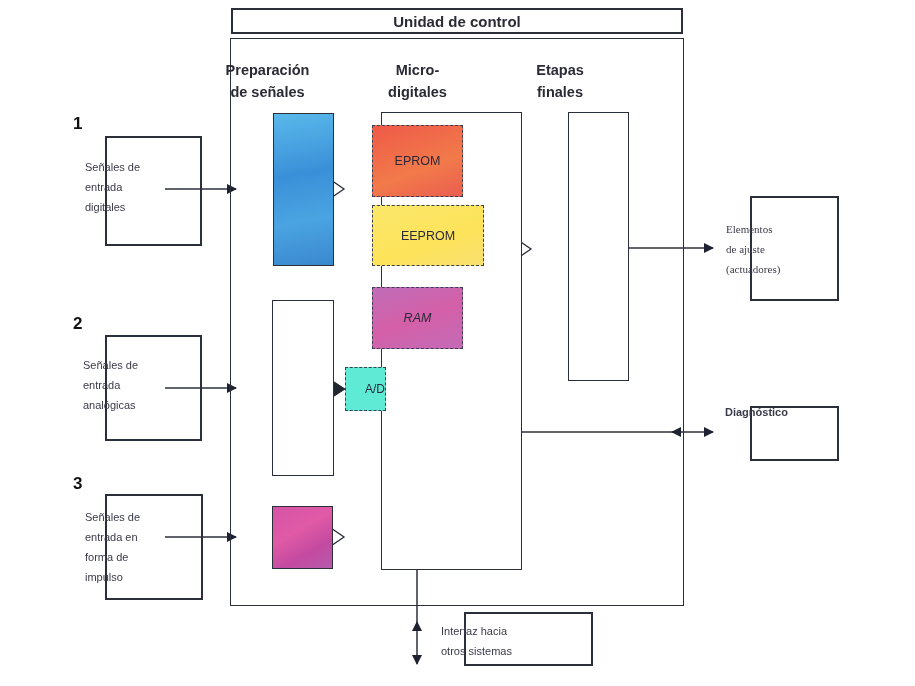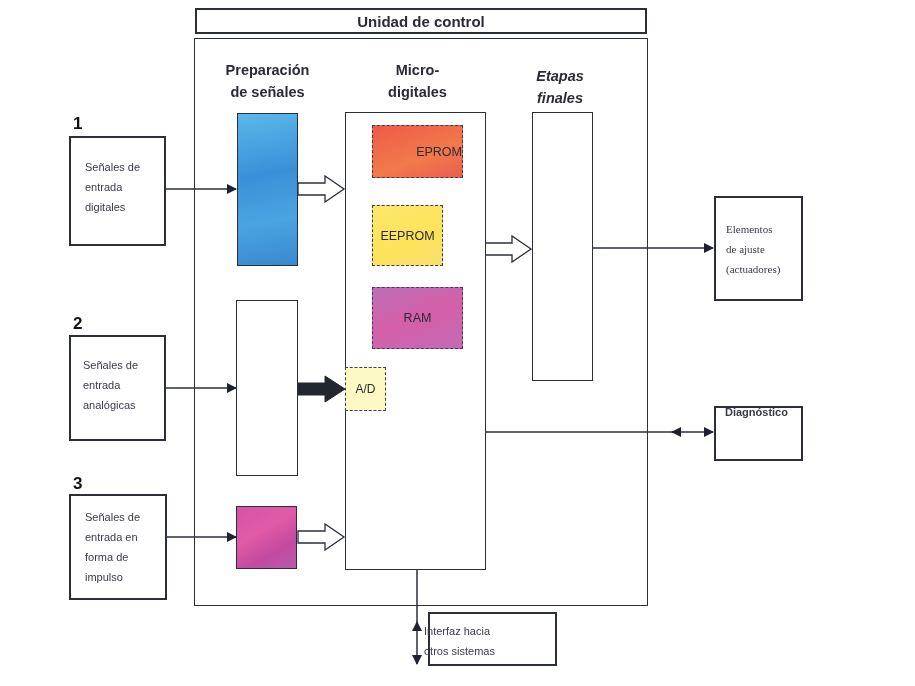--- a/index.html
+++ b/index.html
@@ -1,18 +1,18 @@
 <!DOCTYPE html>
 <html><head>
 <meta charset="utf-8">
 <style>
   html, body { margin: 0; padding: 0; background: #ffffff; }
   body { width: 915px; height: 686px; position: relative; overflow: hidden;
          font-family: "Liberation Sans", sans-serif; color: #2a2a3a; }
-  .box { position: absolute; border: 2px solid #2b2f3a; box-sizing: border-box; background: transparent; }
+  .box { position: absolute; border: 2px solid #2b2f3a; box-sizing: border-box; background: transparent; margin-left: 36px; }
   .thin { border-width: 1.5px; }
   .txt { position: absolute; font-size: 11px; line-height: 20px; color: #3a3a4a; }
   .hdr { position: absolute; font-weight: bold; font-size: 14.5px; line-height: 22px;
          text-align: center; color: #2b2b35; }
   .num { position: absolute; font-weight: bold; font-size: 17px; color: #111; }
   .mem { position: absolute; border: 1.5px dashed #3a3f55; box-sizing: border-box;
          display: flex; align-items: center; justify-content: center; font-size: 12.5px; color: #2a2a3a; }
   svg.wires { position: absolute; left: 0; top: 0; }
 </style>
 </head>
@@ -52,21 +52,21 @@
 <div class="box" style="left:195px; top:8px; width:452px; height:26px; display:flex; align-items:center; justify-content:center;">
   <span style="font-weight:bold; font-size:15px; color:#2b2b35;">Unidad de control</span>
 </div>
 
 <div class="box" style="left:194px; top:38px; width:454px; height:568px; border-width:1.5px;"></div>
 
 <div class="hdr" style="left:210px; top:59px; width:115px; white-space:pre-line;text-align:center;">Preparación
 de señales</div>
 <div class="hdr" style="left:355px; top:59px; width:125px; white-space:pre-line;">Micro-
 digitales</div>
-<div class="hdr" style="left:510px; top:65px; width:100px; white-space:pre-line;font-style:italic;">Etapas
+<div class="hdr" style="left:510px; top:59px; width:100px; white-space:pre-line;">Etapas
 finales</div>
 
 <div class="num" style="left:73px; top:114px;">1</div>
 <div class="box" style="left:69px; top:136px; width:97px; height:110px;"></div>
 <div class="txt" style="left:85px; top:157px; white-space:pre-line;">Señales de
 entrada
 digitales</div>
 
 <div class="num" style="left:73px; top:314px;">2</div>
 <div class="box" style="left:69px; top:335px; width:97px; height:106px;"></div>
@@ -80,38 +80,38 @@
 entrada en
 forma de
 impulso</div>
 
 <div class="box thin" style="left:237px; top:113px; width:61px; height:153px; background:linear-gradient(170deg,#5ab8ea 0%,#3a90d8 40%,#4aa4e0 70%,#3a88cf 100%);"></div>
 <div class="box thin" style="left:236px; top:300px; width:62px; height:176px; background:#fff;"></div>
 <div class="box thin" style="left:236px; top:506px; width:61px; height:63px; background:linear-gradient(150deg,#d654a6 0%,#e05aa6 40%,#c44aa0 70%,#b65aac 100%);"></div>
 
 <div class="box thin" style="left:345px; top:112px; width:141px; height:458px; background:#fff;"></div>
 
-<div class="mem" style="left:372px; top:125px; width:91px; height:53px; background:linear-gradient(160deg,#ee5a48,#f27a4a 60%,#ea5e50);justify-content:flex-end;">
+<div class="mem" style="left:372px; top:125px; width:91px; height:72px; background:linear-gradient(160deg,#ee5a48,#f27a4a 60%,#ea5e50);">
   <span>EPROM</span>
 </div>
-<div class="mem" style="left:372px; top:205px; width:71px; height:61px; background:linear-gradient(160deg,#fbe76a,#fde35a 60%,#f8e070);">
+<div class="mem" style="left:372px; top:205px; width:112px; height:61px; background:linear-gradient(160deg,#fbe76a,#fde35a 60%,#f8e070);">
   <span>EEPROM</span>
 </div>
-<div class="mem" style="left:372px; top:287px; width:91px; height:62px; background:linear-gradient(160deg,#c06cb8,#d460a8 50%,#c46ab6);">
+<div class="mem" style="left:372px; top:287px; width:91px; height:62px; background:linear-gradient(160deg,#c06cb8,#d460a8 50%,#c46ab6);font-style:italic;">
   <span>RAM</span>
 </div>
-<div class="mem" style="left:345px; top:367px; width:41px; height:44px; background:#fef9c3; font-size:12px;">
+<div class="mem" style="left:345px; top:367px; width:41px; height:44px; background:#5eead4; font-size:12px;justify-content:flex-end;">
   <span>A/D</span>
 </div>
 
 <div class="box thin" style="left:532px; top:112px; width:61px; height:269px; background:#fff;"></div>
 
 <div class="box" style="left:714px; top:196px; width:89px; height:105px;"></div>
 <div class="txt" style="left:726px; top:219px; white-space:pre-line;font-family:Liberation Serif, serif;">Elementos
 de ajuste
 (actuadores)</div>
 
 <div class="box" style="left:714px; top:406px; width:89px; height:55px;"></div>
 <div class="txt" style="left:725px; top:402px;font-weight:bold;">Diagnóstico</div>
 
 <div class="box" style="left:428px; top:612px; width:129px; height:54px;"></div>
-<div class="txt" style="left:424px; top:621px; white-space:pre-line;">Interfaz hacia
+<div class="txt" style="left:441px; top:621px; white-space:pre-line;">Interfaz hacia
 otros sistemas</div>
 
 </body></html>

